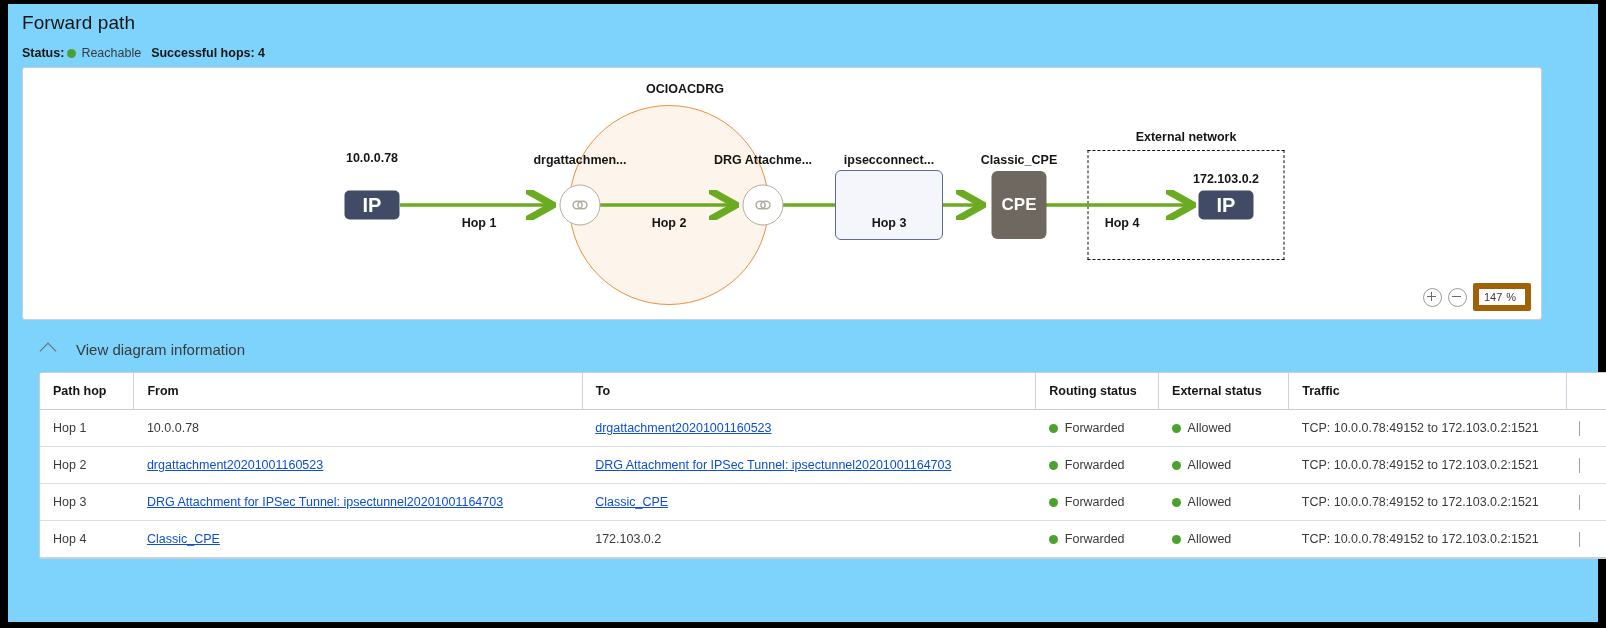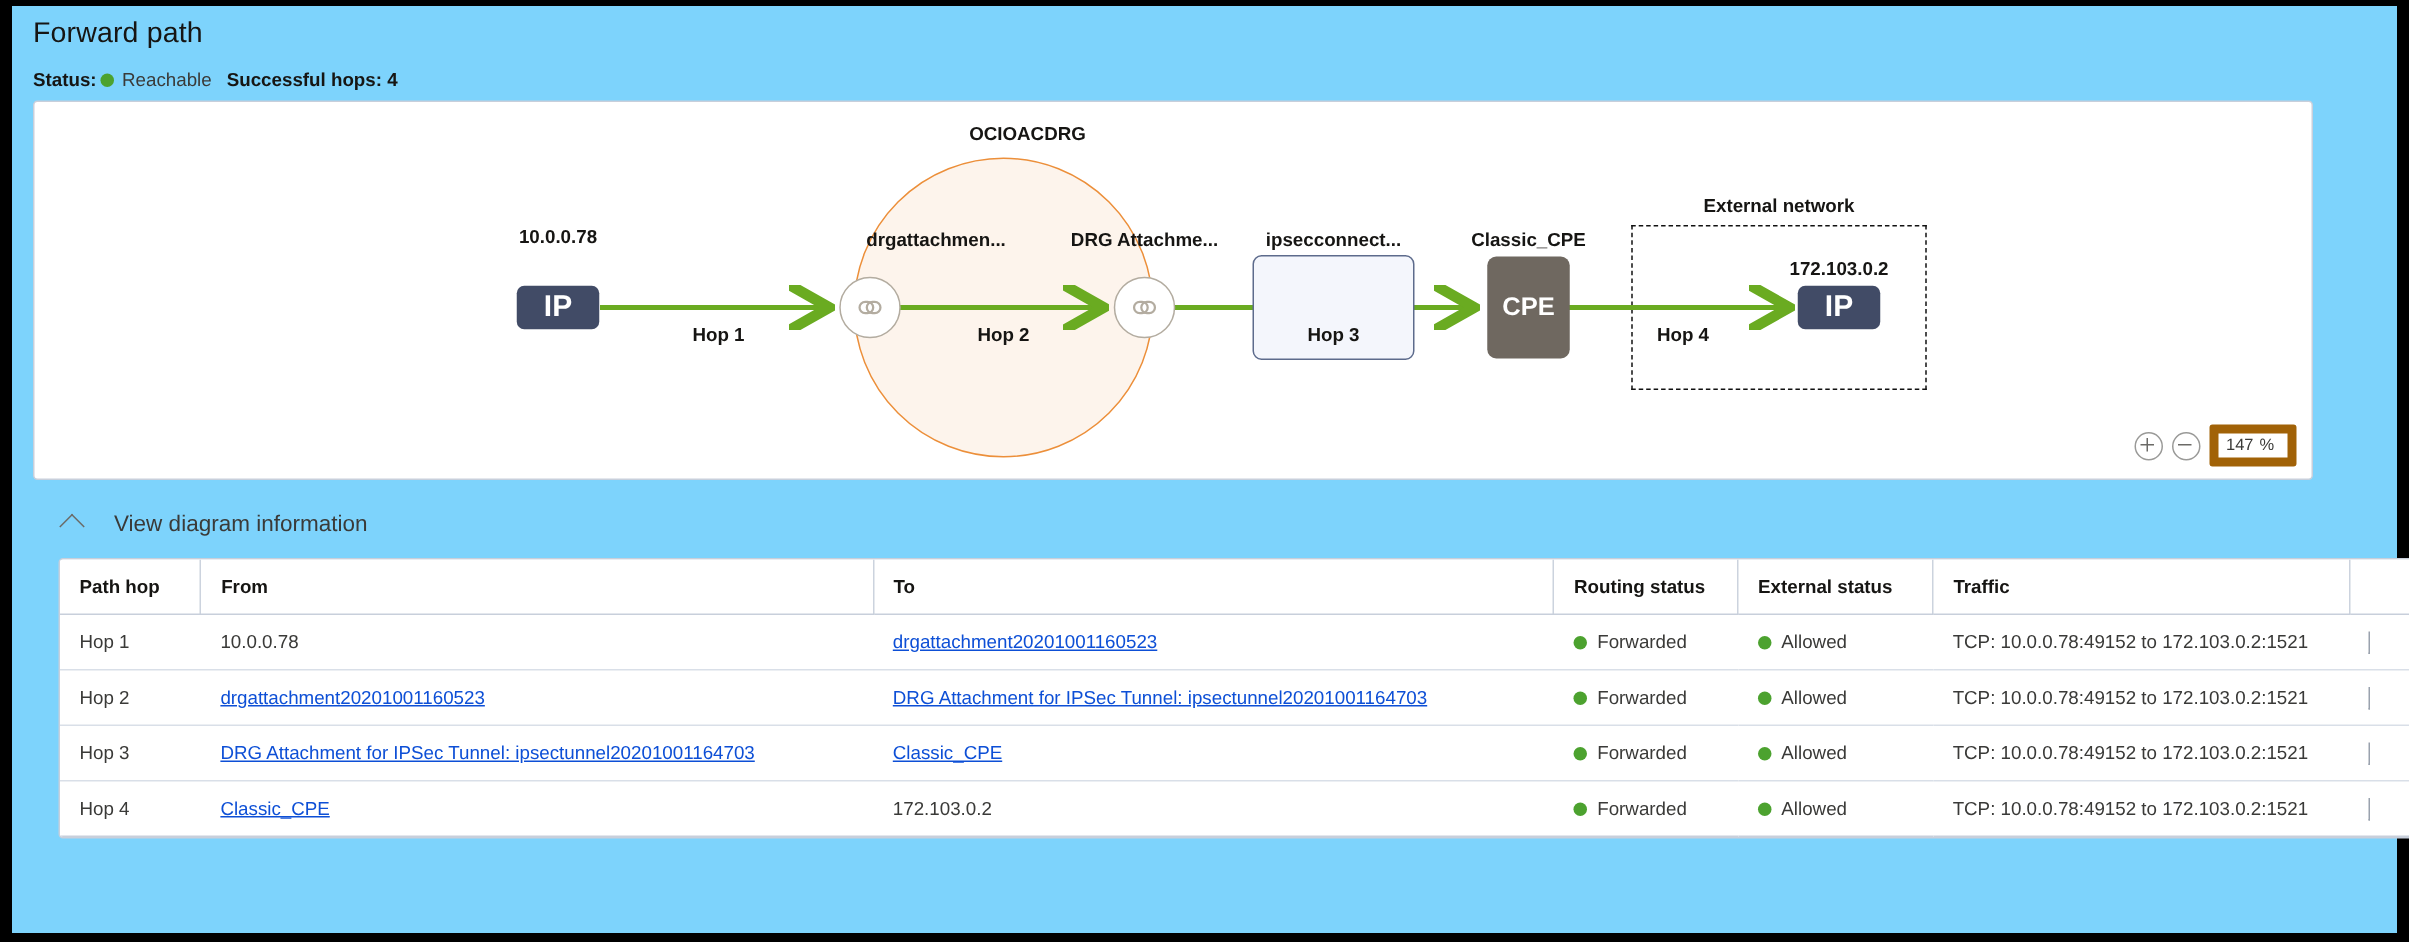--- a/index.html
+++ b/index.html
@@ -191,21 +191,21 @@
         <line x1="568" y1="137" x2="713" y2="137" stroke="#6aab21" stroke-width="3.4" marker-end="url(#arw)"></line>
         <line x1="751" y1="137" x2="960" y2="137" stroke="#6aab21" stroke-width="3.4" marker-end="url(#arw)"></line>
         <line x1="1022" y1="137" x2="1170" y2="137" stroke="#6aab21" stroke-width="3.4" marker-end="url(#arw)"></line>
       </svg>
 
       <div class="nlabel" style="left:349px;top:83px;">10.0.0.78</div>
       <div class="ipchip" style="left:349px;top:137px;">
         <span>IP</span>
       </div>
 
-      <div class="nlabel" style="left:557px;top:85px;margin-left:44px;">drgattachmen...</div>
+      <div class="nlabel" style="left:557px;top:85px;">drgattachmen...</div>
       <div class="circlenode" style="left:557px;top:137px;">
         <svg width="19" height="19" viewBox="0 0 24 24">
           <g fill="none" stroke="#b3aca0" stroke-width="1.9" stroke-linecap="round">
             <rect x="3.2" y="7.2" width="11.5" height="9.6" rx="4.8"></rect>
             <rect x="9.3" y="7.2" width="11.5" height="9.6" rx="4.8"></rect>
           </g>
         </svg>
       </div>
 
       <div class="nlabel" style="left:740px;top:85px;">DRG Attachme...</div>

